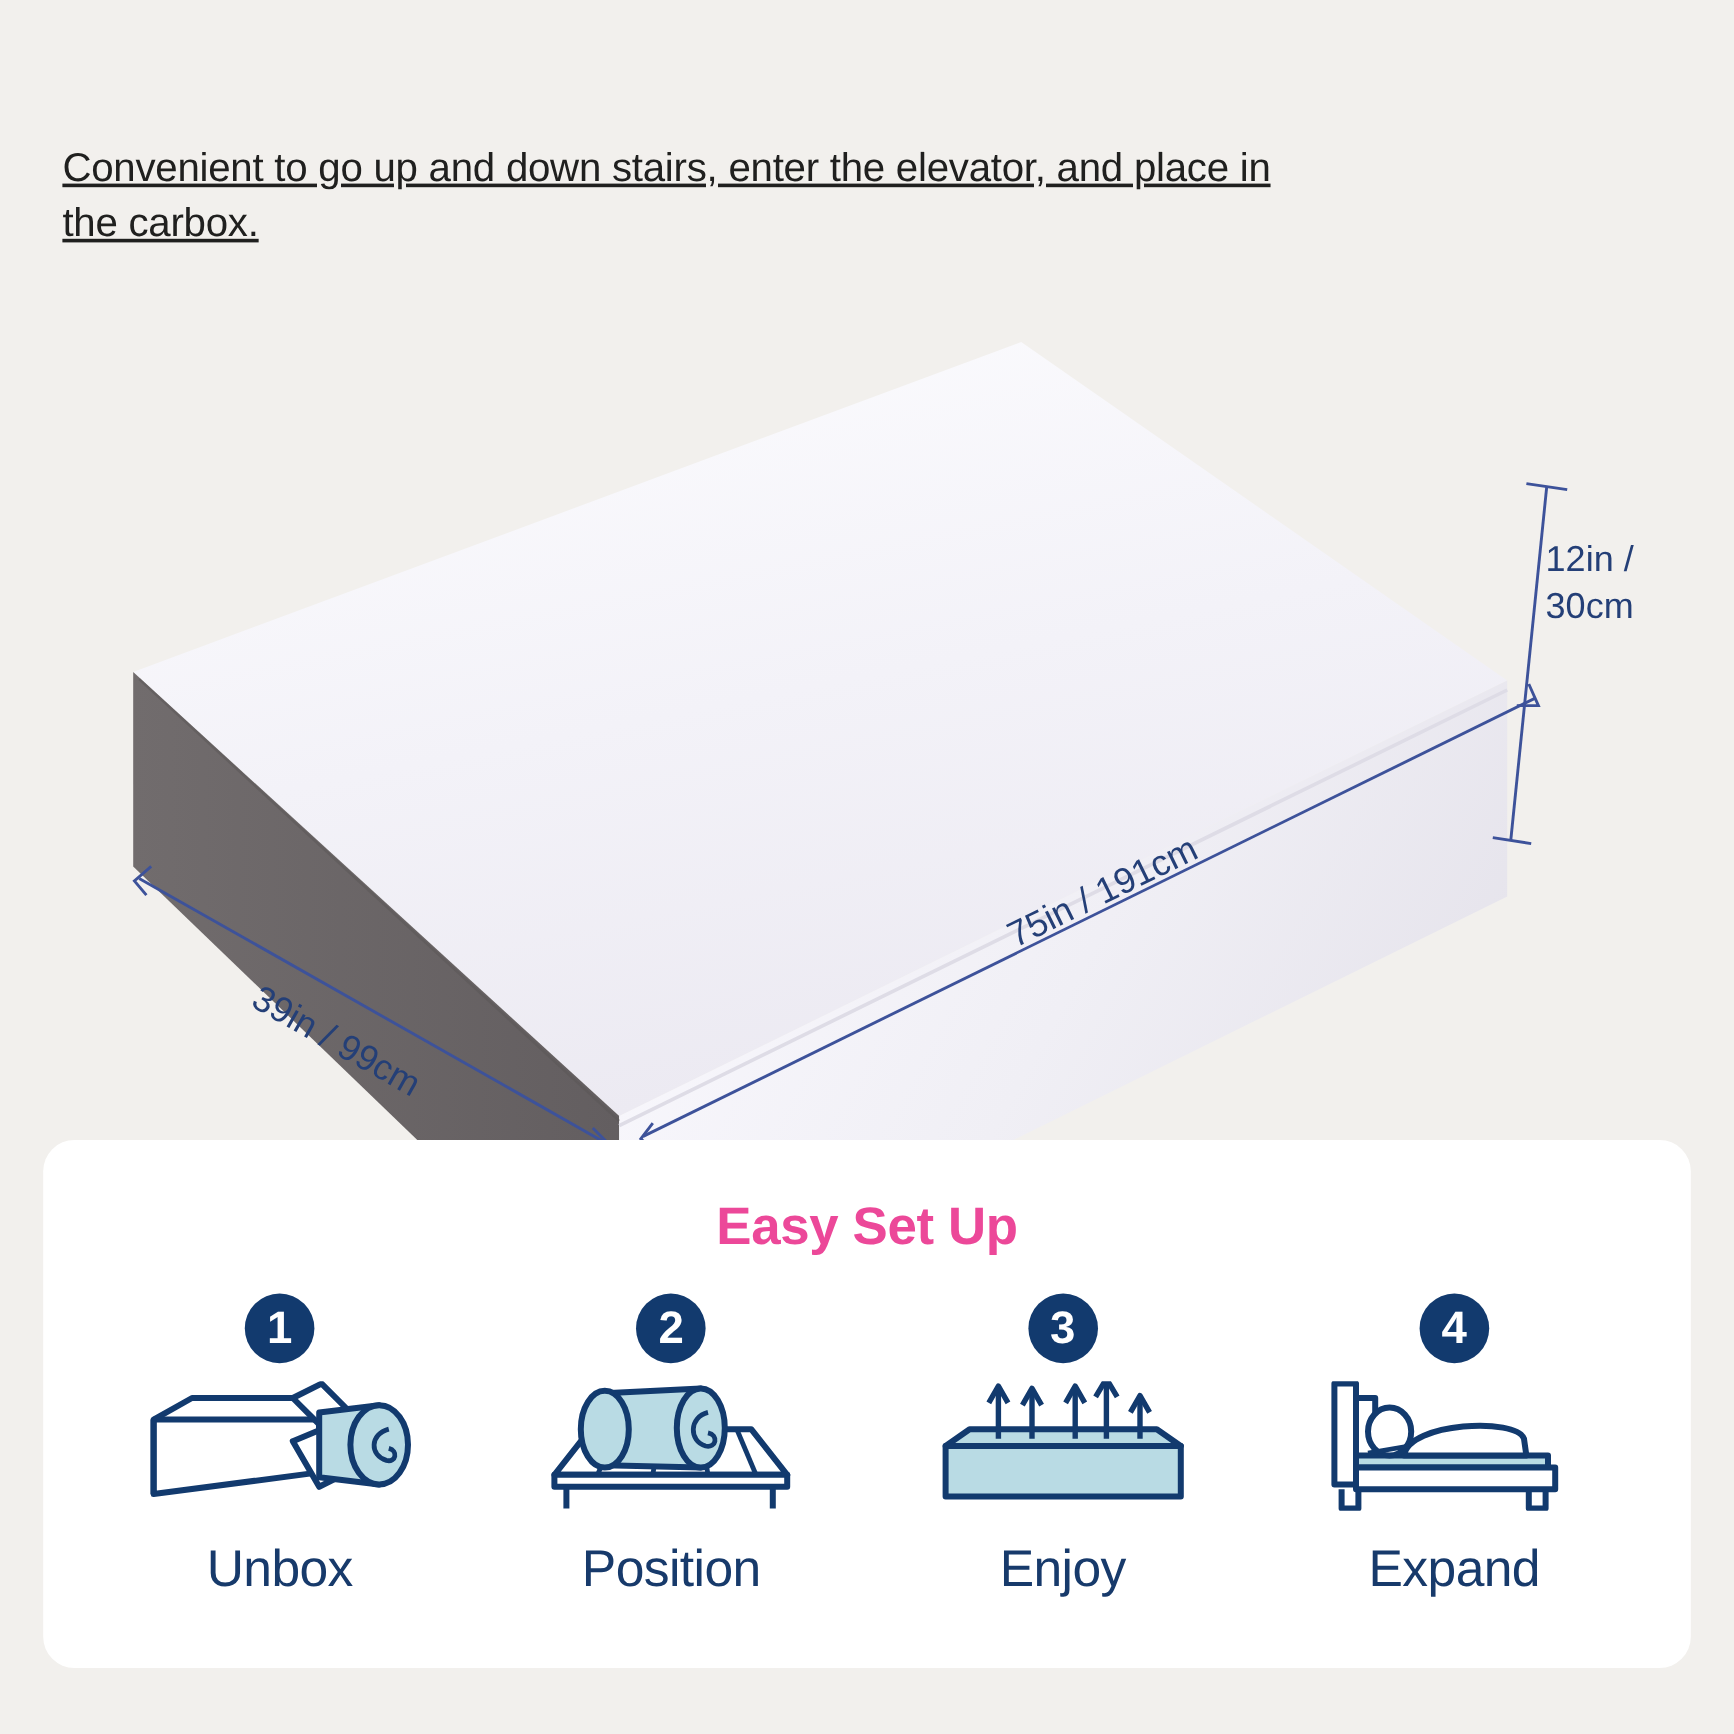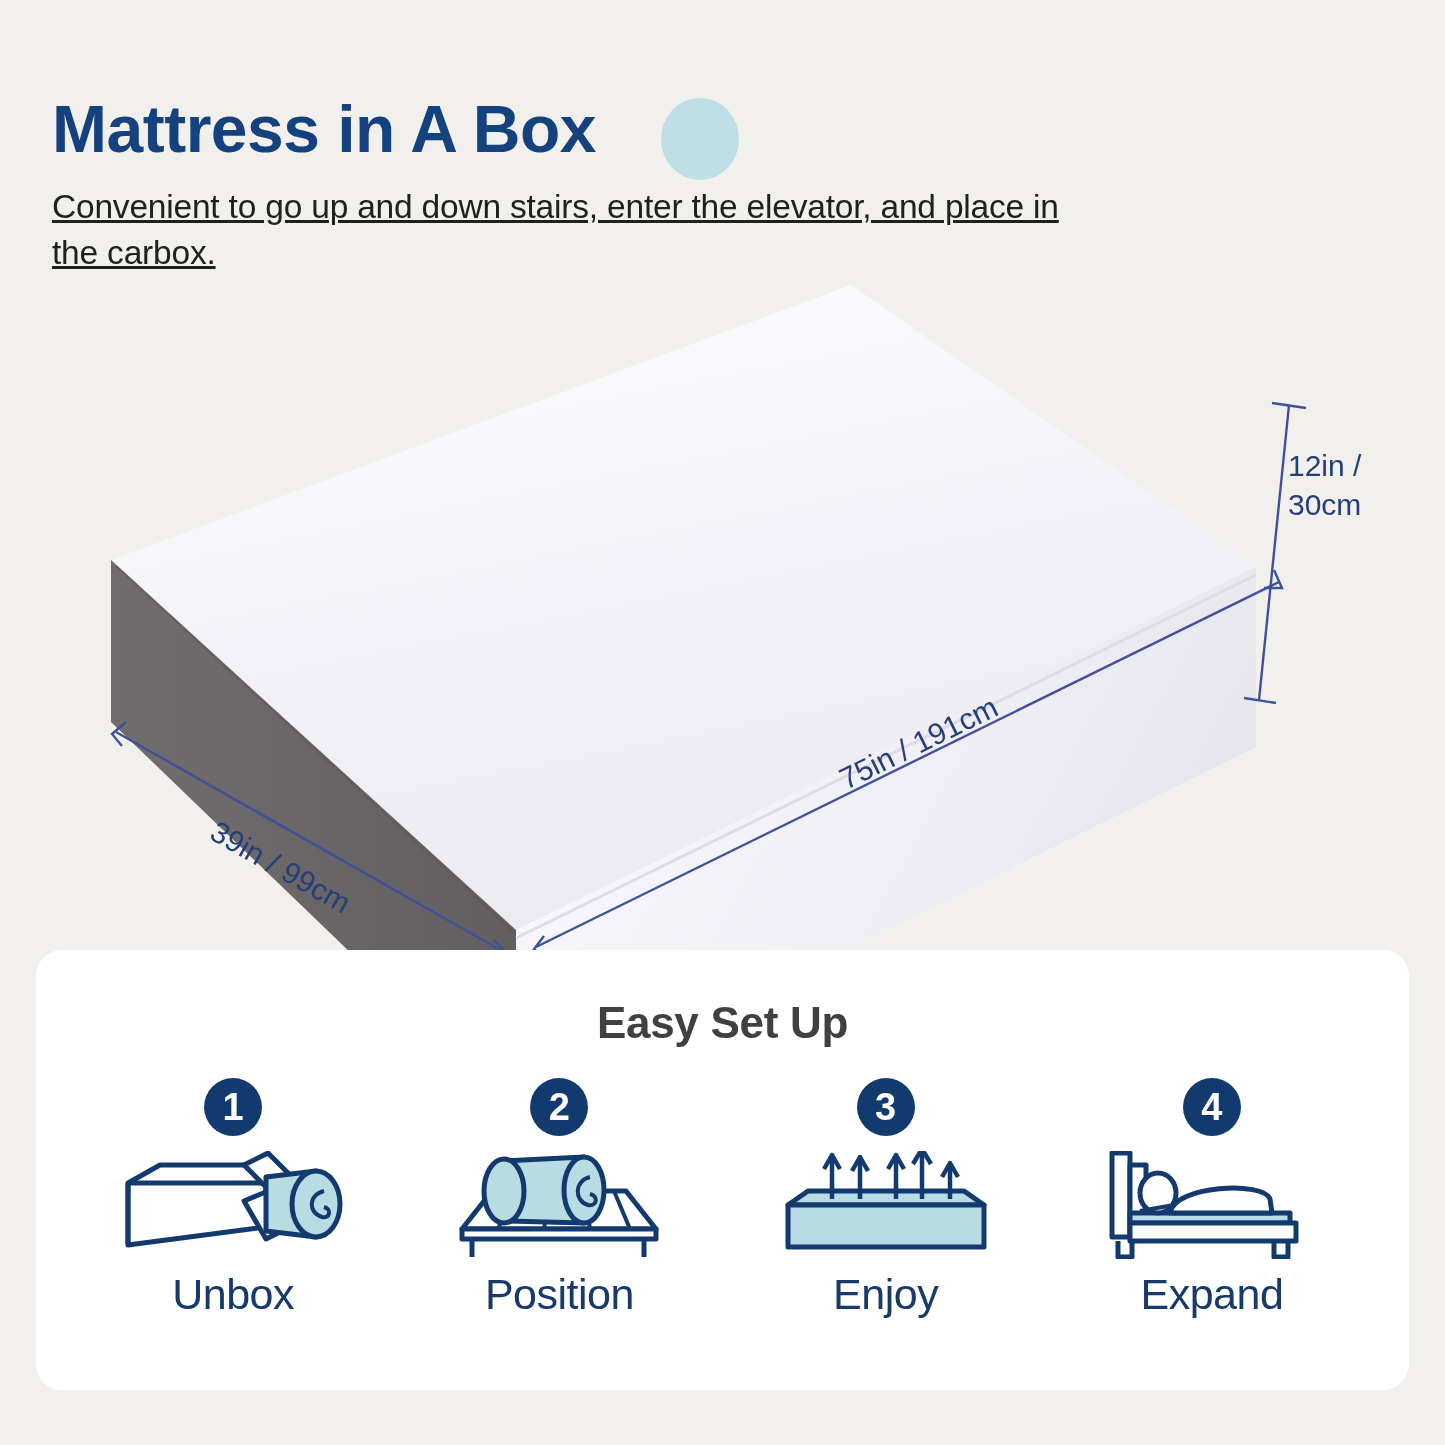--- a/index.html
+++ b/index.html
@@ -83,21 +83,21 @@
     height: 440px;
     background: #ffffff;
     border-radius: 26px;
   }
   #setup-heading {
     margin: 0;
     padding-top: 48px;
     text-align: center;
     font-size: 44px;
     font-weight: bold;
-    color: #404040;
+    color: #ec4899;
     letter-spacing: -0.3px;
   }
   #steps-row {
     display: flex;
     justify-content: space-around;
     align-items: flex-start;
     padding: 30px 34px 0 34px;
   }
   .step {
     width: 300px;
@@ -119,34 +119,30 @@
     line-height: 1;
   }
   .step-icon {
     height: 110px;
     margin-top: 14px;
     display: flex;
     align-items: center;
     justify-content: center;
   }
   .step-label {
-    margin-top: 10px;
+    margin-top: 24px;
     font-size: 43px;
     color: #173a6b;
     letter-spacing: -0.5px;
   }
 </style>
 </head>
 <body>
 
 <div id="header">
-  <div id="title-wrap">
-    <div id="title-accent-circle"></div>
-    <h1 id="page-title">Mattress in A Box</h1>
-  </div>
   <p id="page-subtitle">Convenient to go up and down stairs, enter the elevator, and place in the carbox.</p>
 </div>
 
 <div id="mattress-figure">
   <svg id="mattress-svg" width="1445" height="700" viewBox="0 0 1445 700">
     <defs>
       <linearGradient id="topFace" x1="0" y1="0" x2="0.35" y2="1">
         <stop offset="0%" stop-color="#fdfdff"></stop>
         <stop offset="55%" stop-color="#f3f2f8"></stop>
         <stop offset="100%" stop-color="#eceaf2"></stop>

